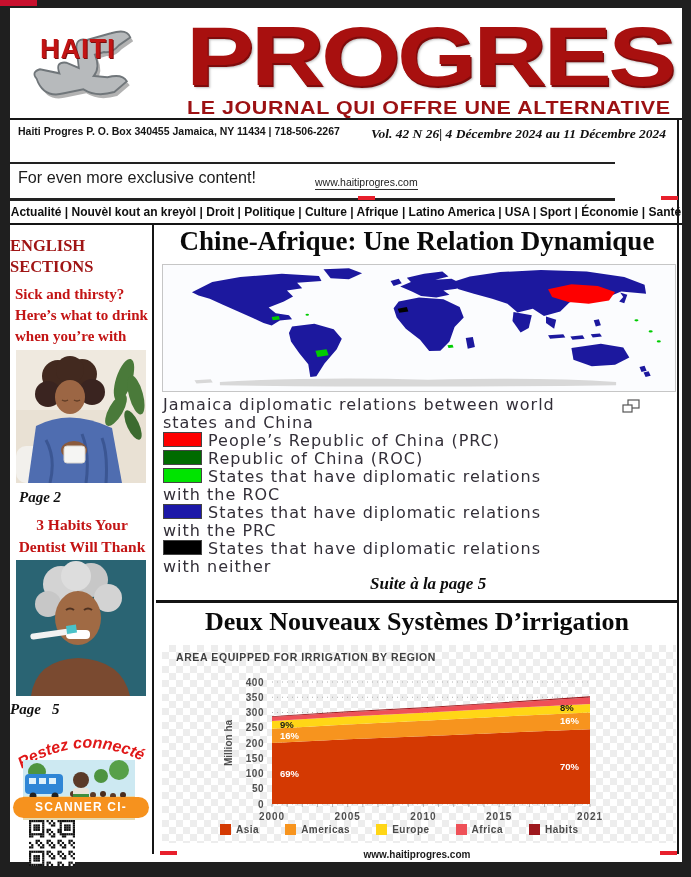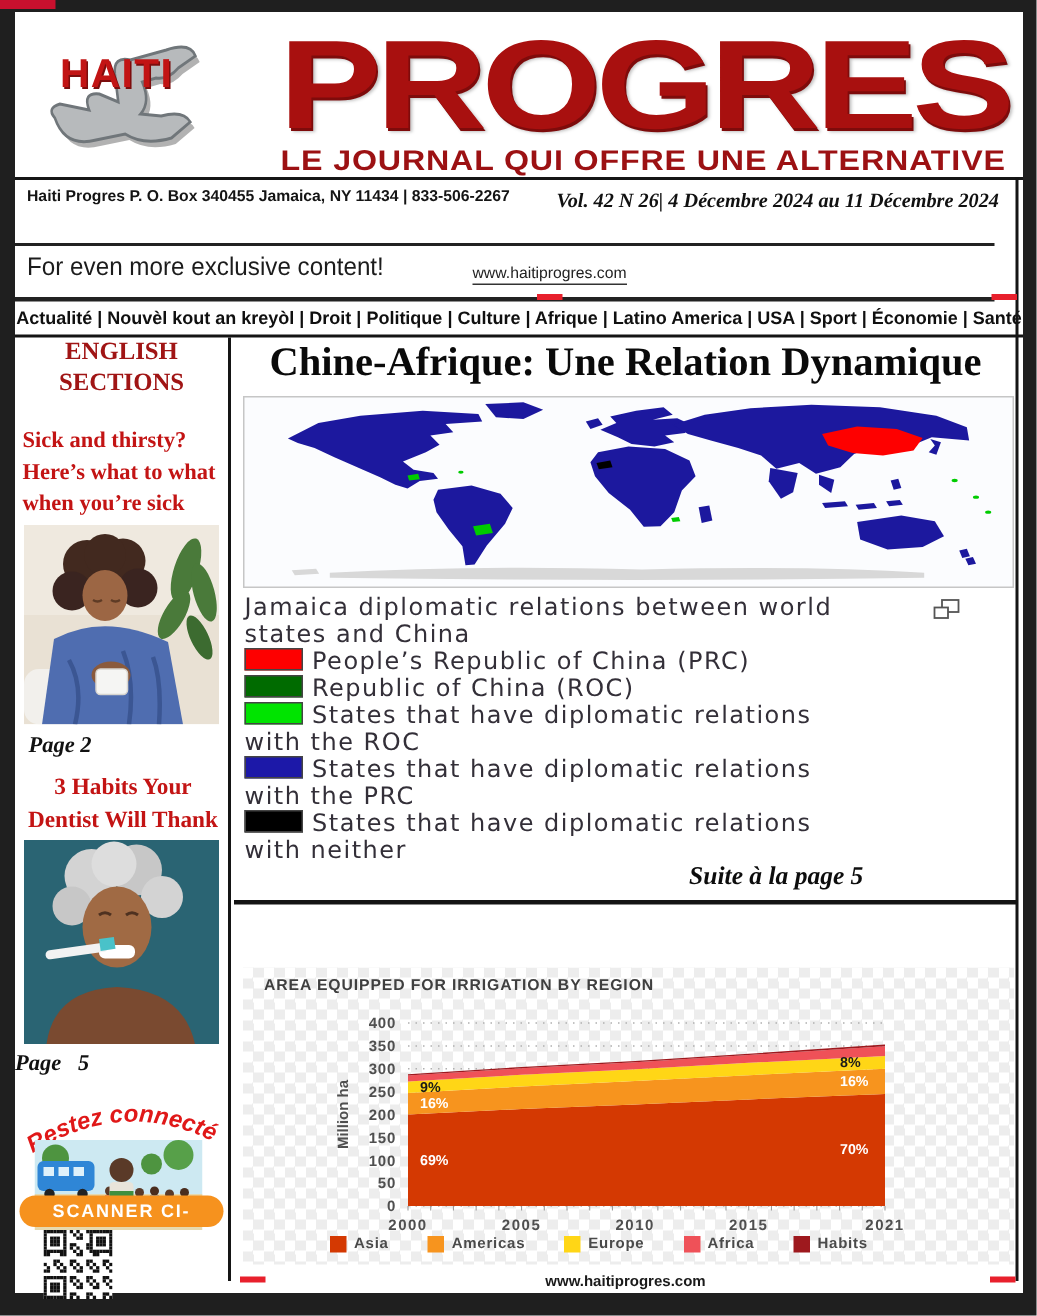--- a/index.html
+++ b/index.html
@@ -35,21 +35,21 @@
   
   #address{position:absolute;left:8px;top:116px;font-size:10.5px;font-weight:bold;color:#141414;line-height:1.45;}
   #issue-info{
     position:absolute;right:16px;top:118px;
     font-family:"Liberation Serif", serif;font-style:italic;font-weight:bold;
     font-size:13.5px;color:#111;
   }
   
   #promo-bar{
     position:absolute;left:0;top:154px;width:605px;height:34px;
-    border-top:2px solid #222;border-bottom:3px solid #222;padding-left:48px;
+    border-top:2px solid #222;border-bottom:3px solid #222;
   }
   #promo-text{
     position:absolute;left:8px;top:4px;font-size:17px;color:#1c1c1c;
     transform:scaleX(.95);transform-origin:left top;
   }
   #promo-url{
     position:absolute;left:305px;top:12px;font-size:10.5px;color:#222;
     border-bottom:1px solid #333;padding-bottom:1px;cursor:pointer;
   }
   
@@ -58,21 +58,21 @@
     border-bottom:2px solid #141414;
     text-align:center;font-size:12px;font-weight:bold;color:#101010;
     padding-top:6px;box-sizing:border-box;letter-spacing:0;
   }
   .nav-item{cursor:pointer;}
   
   #col-divider{position:absolute;left:142px;top:217px;width:2px;height:629px;background:#151515;}
   #right-rule{position:absolute;left:667px;top:110px;width:2px;height:736px;background:#151515;}
   
   #sidebar-title{
-    position:absolute;left:0;top:216px;width:142px;text-align:center;
+    position:absolute;left:0;top:228px;width:142px;
     font-family:"Liberation Serif", serif;font-weight:bold;font-size:16.5px;
     color:#a01515;line-height:1.25;
   }
   .side-head{
     position:absolute;font-family:"Liberation Serif", serif;font-weight:bold;
     color:#c31414;font-size:15px;line-height:1.4;
   }
   #side-head-1{left:5px;top:276px;width:136px;text-align:left;}
   #side-head-2{left:2px;top:506px;width:140px;text-align:center;font-size:15.5px;}
   .page-ref{
@@ -113,21 +113,21 @@
     line-height:18px;color:#332f38;
   }
   #expand-icon{position:absolute;left:612px;top:391px;width:18px;height:14px;cursor:pointer;}
   .legend-entry{margin:0;}
   .legend-swatch{
     display:inline-block;width:37px;height:13px;vertical-align:-1px;
     border:1px solid #444;margin-right:6px;
   }
   .continue{
     position:absolute;font-family:"Liberation Serif", serif;font-weight:bold;font-style:italic;
-    font-size:17px;color:#0d0d0d;text-align:center;
+    font-size:17px;color:#0d0d0d;text-align:left;
   }
   #continue-1{left:360px;top:566px;width:295px;}
   #continue-2{left:360px;top:869px;width:292px;font-size:18px;}
   #article-rule{position:absolute;left:146px;top:592px;width:522px;height:3px;background:#141414;}
   #headline-2{
     position:absolute;left:146px;top:599px;width:522px;text-align:center;
     font-family:"Liberation Serif", serif;font-weight:bold;font-size:26px;color:#0a0a0a;
   }
   #chart-figure{
     position:absolute;left:152px;top:637px;width:514px;height:198px;
@@ -163,37 +163,37 @@
       <path d="M22,100 Q12,90 28,86 L62,92 Q54,74 74,76 L96,84 L92,56 Q90,38 110,42 L152,32 Q180,24 186,38 L166,50 Q154,62 140,60 L124,64 Q134,84 122,96 L146,98 Q172,92 180,104 L158,120 Q126,128 104,116 L70,122 Q34,130 22,100 Z" fill="rgba(0,0,0,.30)" transform="translate(5,6)"></path>
       <path d="M22,100 Q12,90 28,86 L62,92 Q54,74 74,76 L96,84 L92,56 Q90,38 110,42 L152,32 Q180,24 186,38 L166,50 Q154,62 140,60 L124,64 Q134,84 122,96 L146,98 Q172,92 180,104 L158,120 Q126,128 104,116 L70,122 Q34,130 22,100 Z" fill="#b7babc" stroke="#70767a" stroke-width="3"></path>
     </svg>
     <div id="masthead-haiti">HAITI</div>
     <div id="masthead-title">PROGRES</div>
     <div id="masthead-tagline">LE JOURNAL QUI OFFRE UNE ALTERNATIVE</div>
   </div>
   <div id="masthead-rule"></div>
 
   <div id="address">
-    <div>Haiti Progres P. O. Box 340455 Jamaica, NY 11434 | 833-506-2267</div>
+    <div>Haiti Progres P. O. Box 340455 Jamaica, NY 11434 | 718-506-2267</div>
   </div>
   <div id="issue-info">Vol. 42 N 26| 4 Décembre 2024 au 11 Décembre 2024</div>
 
   <div id="promo-bar">
     <div id="promo-text">For even more exclusive content!</div>
     <div id="promo-url">www.haitiprogres.com</div>
   </div>
 
   <div id="nav-bar"><span class="nav-item">Actualité</span><span> | </span><span class="nav-item">Nouvèl kout an kreyòl</span><span> | </span><span class="nav-item">Droit</span><span> | </span><span class="nav-item">Politique</span><span> | </span><span class="nav-item">Culture</span><span> | </span><span class="nav-item">Afrique</span><span> | </span><span class="nav-item">Latino America</span><span> | </span><span class="nav-item">USA</span><span> | </span><span class="nav-item">Sport</span><span> | </span><span class="nav-item">Économie</span><span> | </span><span class="nav-item">Santé</span></div>
 
   <div id="col-divider"></div>
   <div id="right-rule"></div>
 
   <div id="sidebar-title">ENGLISH SECTIONS</div>
 
-  <div id="side-head-1" class="side-head">Sick and thirsty? Here’s what to what when you’re sick</div>
+  <div id="side-head-1" class="side-head">Sick and thirsty? Here’s what to drink when you’re with</div>
 
   <div id="photo-1" class="photo">
     <svg viewBox="0 0 130 133" width="130" height="133">
       <rect width="130" height="133" fill="#e9e1d4"></rect>
       <rect width="130" height="60" fill="#efe9df"></rect>
       <g fill="#4a7a3a">
         <ellipse cx="108" cy="30" rx="8" ry="22" transform="rotate(18 108 30)"></ellipse>
         <ellipse cx="120" cy="45" rx="7" ry="20" transform="rotate(-15 120 45)"></ellipse>
         <ellipse cx="100" cy="60" rx="7" ry="18" transform="rotate(30 100 60)"></ellipse>
         <ellipse cx="117" cy="75" rx="6" ry="16" transform="rotate(-25 117 75)" fill="#3c6b30"></ellipse>
@@ -533,20 +533,21 @@
         <div class="legend-entry"><span class="legend-swatch" style="background: rgb(0, 107, 0);"></span>Republic of China (ROC)</div>
         <div class="legend-entry"><span class="legend-swatch" style="background: rgb(0, 228, 0);"></span>States that have diplomatic relations with the ROC</div>
         <div class="legend-entry"><span class="legend-swatch" style="background: rgb(28, 24, 168);"></span>States that have diplomatic relations with the PRC</div>
         <div class="legend-entry"><span class="legend-swatch" style="background: rgb(0, 0, 0);"></span>States that have diplomatic relations with neither</div>
       </div>
   </div>
 
   <div id="continue-1" class="continue">Suite à la page 5</div>
 
   <div id="article-rule"></div>
+  <div id="headline-2">Deux Nouveaux Systèmes D’irrigation</div>
 
   <div id="chart-figure">
     <div id="chart-title">AREA EQUIPPED FOR IRRIGATION BY REGION</div>
     <svg id="irrigation-plot" viewBox="0 0 514 176">
         <line x1="110" y1="159" x2="428" y2="159" stroke="#b0b0b0" stroke-width="1" stroke-dasharray="1 4"></line>
         <text x="102" y="162.5" text-anchor="end" font-size="10" font-weight="bold" fill="#4f4f4f" letter-spacing=".5">0</text>
         <line x1="110" y1="143.75" x2="428" y2="143.75" stroke="#b0b0b0" stroke-width="1" stroke-dasharray="1 4"></line>
         <text x="102" y="147.25" text-anchor="end" font-size="10" font-weight="bold" fill="#4f4f4f" letter-spacing=".5">50</text>
         <line x1="110" y1="128.5" x2="428" y2="128.5" stroke="#b0b0b0" stroke-width="1" stroke-dasharray="1 4"></line>
         <text x="102" y="132" text-anchor="end" font-size="10" font-weight="bold" fill="#4f4f4f" letter-spacing=".5">100</text>

